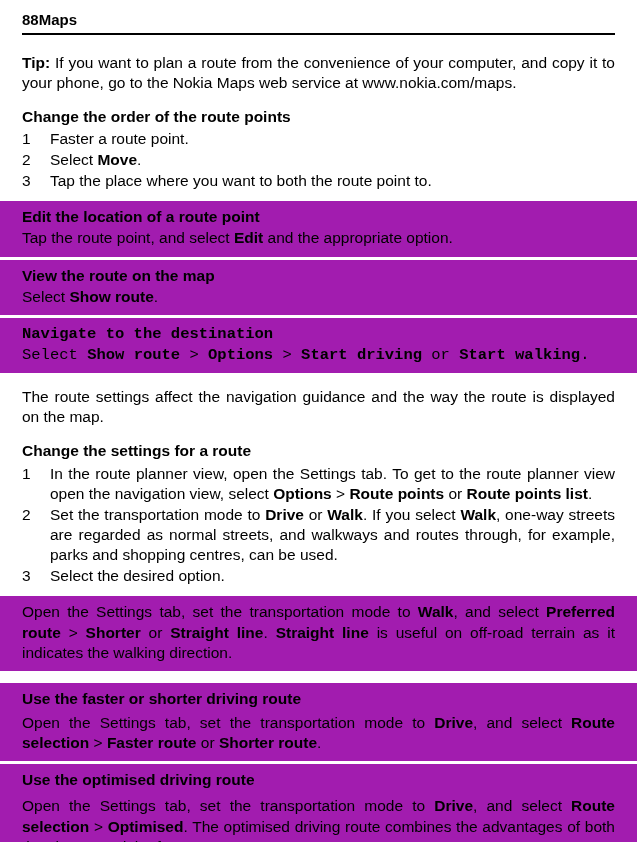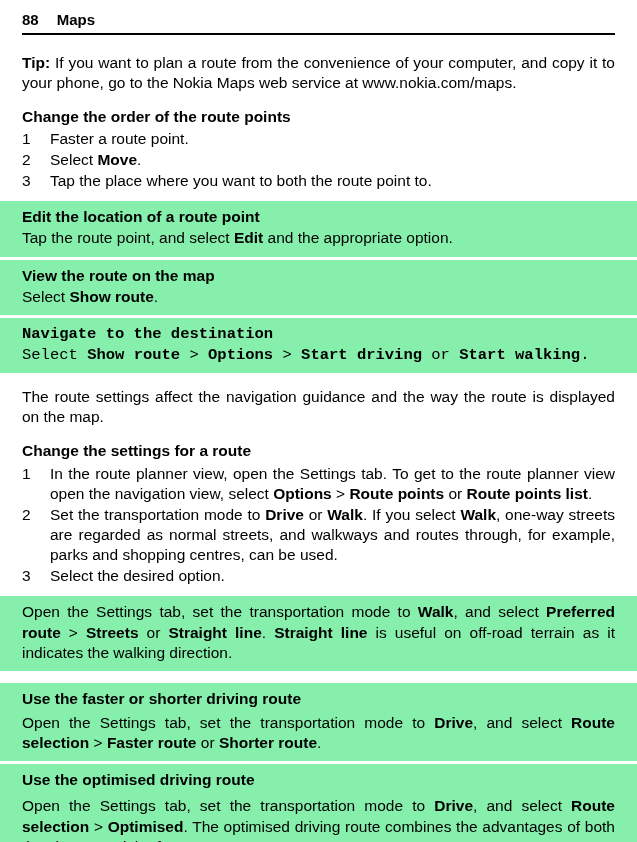--- a/index.html
+++ b/index.html
@@ -8,21 +8,20 @@
       font-family: Arial, Helvetica, sans-serif;
       font-size: 15.5px;
       line-height: 1.3;
       color: #000;
       background: #fff;
       padding: 10px 22px 0 22px;
     }
     .header {
       display: flex;
       align-items: baseline;
-      gap: 18px;
       font-weight: bold;
       font-size: 15px;
       padding-bottom: 3px;
       border-bottom: 2px solid #000;
       margin-bottom: 18px;
     }
     .page-num { font-weight: bold; }
     .para { margin-bottom: 14px; text-align: justify; }
     .b { font-weight: bold; }
     .section-title { font-weight: bold; margin-bottom: 2px; }
@@ -33,21 +32,21 @@
     ol.steps li {
       display: flex;
       align-items: flex-start;
       gap: 14px;
       margin-bottom: 1px;
       text-align: justify;
     }
     ol.steps li .num { min-width: 14px; }
     ol.steps li .txt { flex: 1; }
     .greybox {
-      background: #86efac;
+      background: #a21caf;
       margin: 0 -22px 3px -22px;
       padding: 6px 22px 8px 22px;
     }
     .greybox .section-title { margin-bottom: 1px; }
     .greybox p { text-align: justify; }
   </style>
 </head>
 <body>
 
 <div class="header">
@@ -115,21 +114,21 @@
     </span>
   </li>
   <li>
     <span class="num">3</span>
     <span class="txt">Select the desired option.</span>
   </li>
 </ol>
 
 <div class="greybox" style="margin-bottom:12px;">
   <p>
-    <span>Open the Settings tab, set the transportation mode to </span><span class="b">Walk</span><span>, and select </span><span class="b">Preferred route</span><span>  &gt;  </span><span class="b">Streets</span><span> or </span><span class="b">Straight line</span><span>. </span><span class="b">Straight line</span><span> is useful on off-road terrain as it indicates the walking direction.</span>
+    <span>Open the Settings tab, set the transportation mode to </span><span class="b">Walk</span><span>, and select </span><span class="b">Preferred route</span><span>  &gt;  </span><span class="b">Shorter</span><span> or </span><span class="b">Straight line</span><span>. </span><span class="b">Straight line</span><span> is useful on off-road terrain as it indicates the walking direction.</span>
   </p>
 </div>
 
 <div class="greybox">
   <div class="section-title" style="margin-bottom:4px;">Use the faster or shorter driving route</div>
   <p>
     <span>Open the Settings tab, set the transportation mode to </span><span class="b">Drive</span><span>, and select </span><span class="b">Route selection</span><span>  &gt;  </span><span class="b">Faster route</span><span> or </span><span class="b">Shorter route</span><span>.</span>
   </p>
 </div>
 

